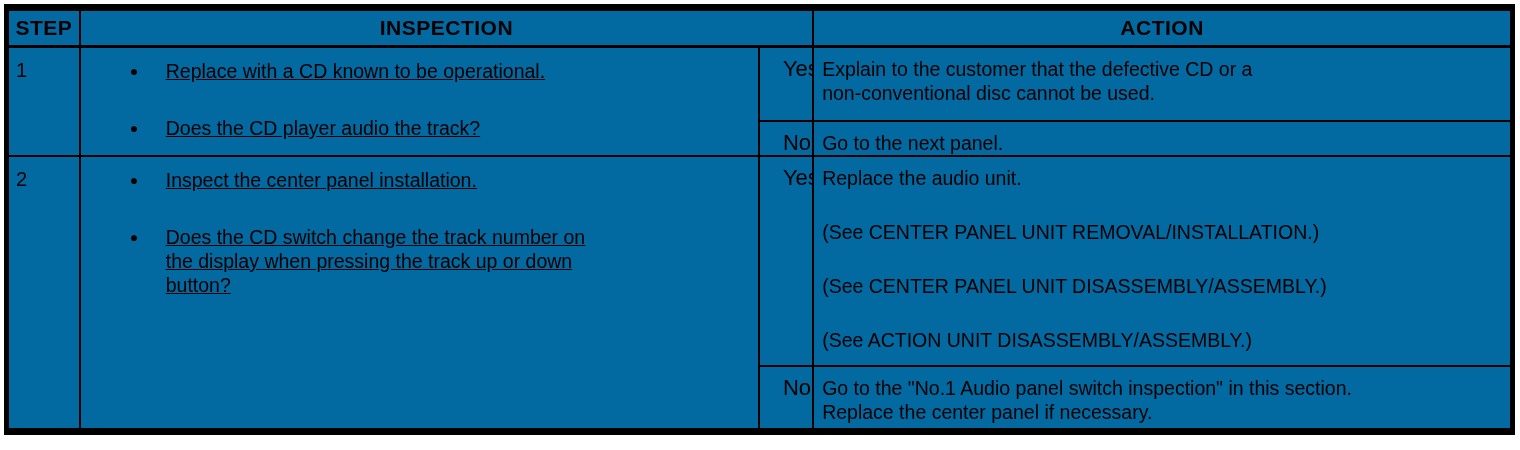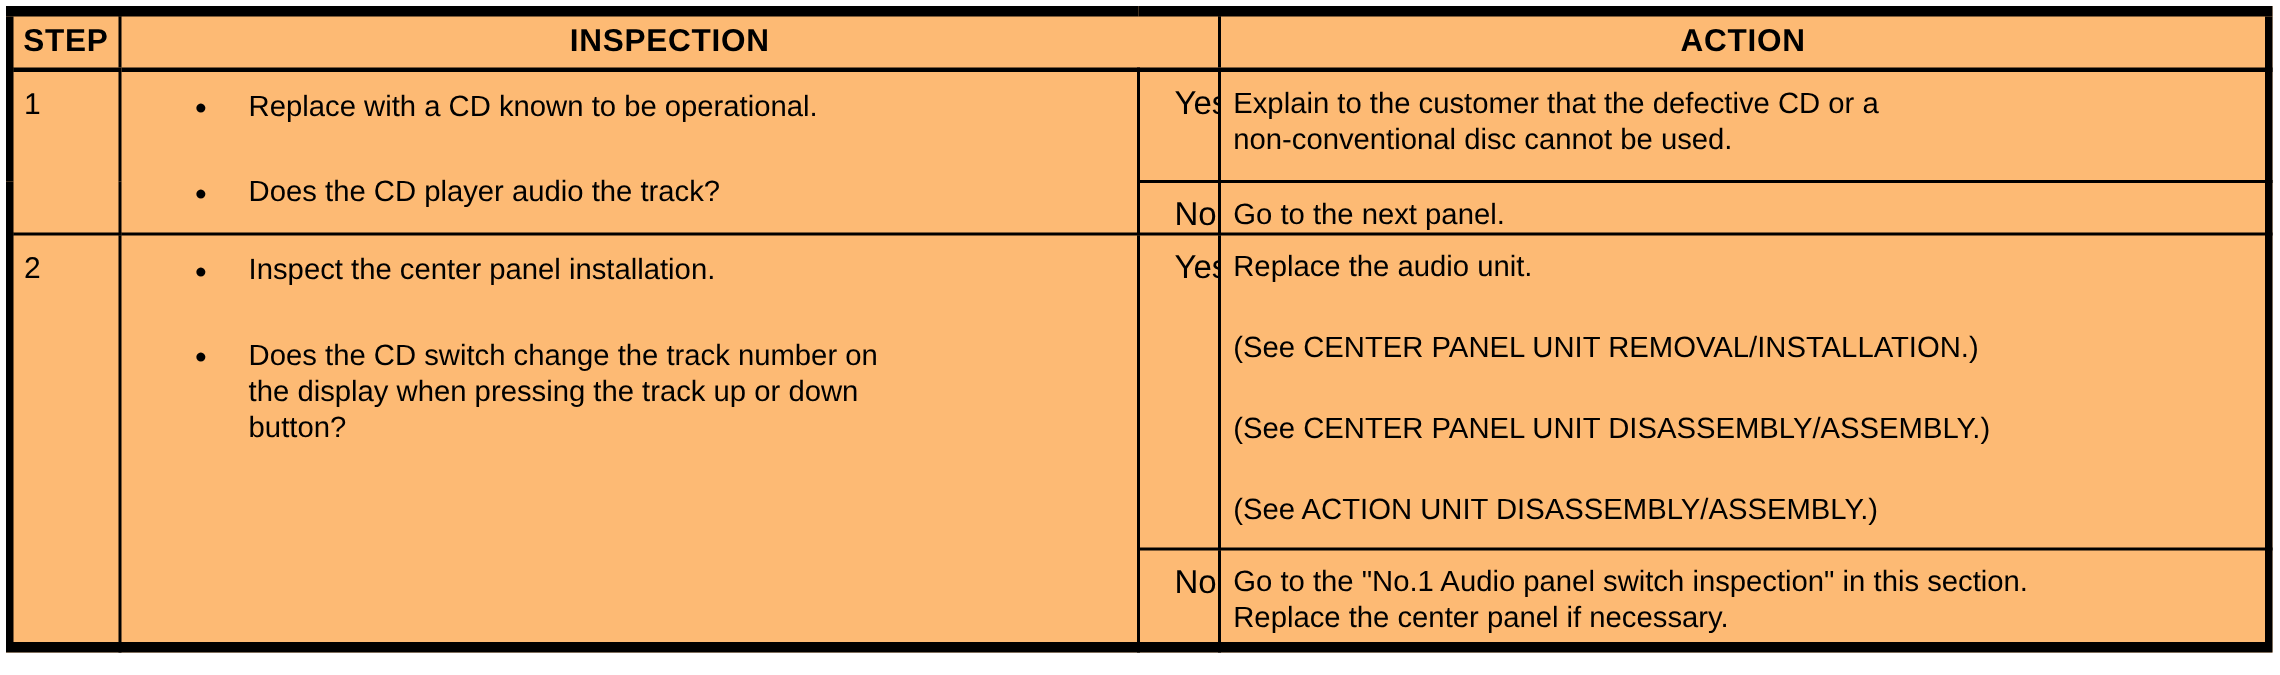--- a/index.html
+++ b/index.html
@@ -12,21 +12,21 @@
     font-family: "Liberation Sans", sans-serif;
     color: #000;
   }
   .doc-wrap {
     padding: 4px 5px 5px 4px;
   }
   table.ts-table {
     border-collapse: collapse;
     table-layout: fixed;
     width: 1511px;
-    background: #fdba74;
+    background: #0369a1;
     border: 5px solid #000;
     border-top-width: 7px;
     border-bottom-width: 7px;
   }
   .ts-table col.c-step   { width: 73px;  }
   .ts-table col.c-insp   { width: 677px; }
   .ts-table col.c-yn     { width: 54px;  }
   .ts-table col.c-action { width: 697px; }
 
   .ts-table th, .ts-table td {
@@ -61,20 +61,21 @@
   }
   .bullet-item:last-child { margin-bottom: 0; }
   .bullet-glyph {
     flex: none;
     width: 36px;
     font-size: 14px;
     line-height: 24px;
   }
   .bullet-text {
     white-space: pre-line;
+    text-decoration: underline;
   }
   td.cell-yn {
     font-size: 22px;
     line-height: 24px;
     padding: 9px 0 0 23px;
   }
   td.cell-action {
     font-size: 19.5px;
     line-height: 24px;
     padding: 9px 4px 0 8px;

